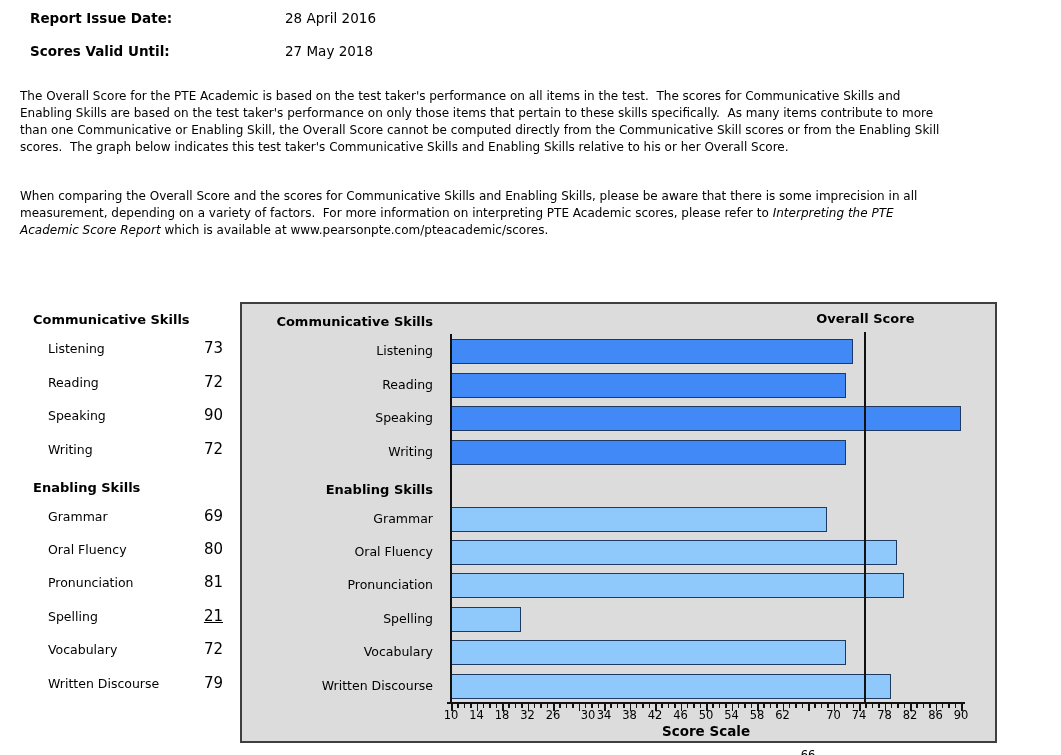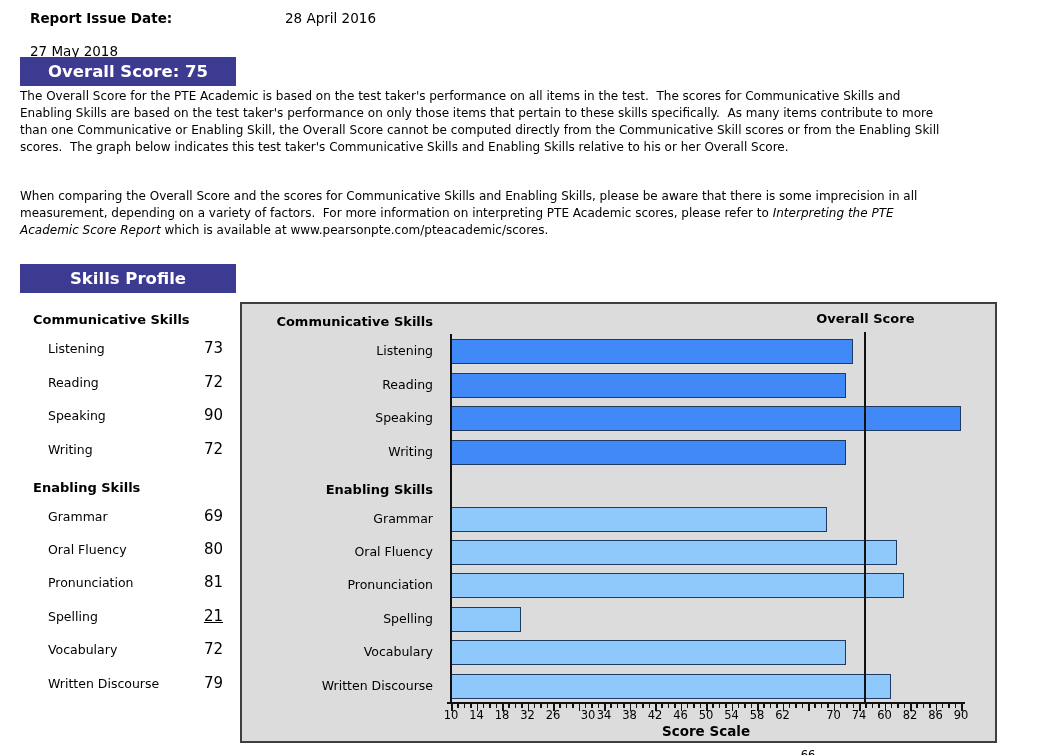--- a/index.html
+++ b/index.html
@@ -42,30 +42,29 @@
   #chart-panel .x-lab{position:absolute;font-weight:bold;font-size:13.5px;text-align:center;}
 </style>
 </head>
 <body>
 
 <div class="page">
 
   <div class="hdr">
     <div class="lab">Report Issue Date:</div>
     <div class="val">28 April 2016</div>
+    <div class="lab">Scores Valid Until:</div>
     <div class="val">27 May 2018</div>
   </div>
 
-  <div class="badge overall" style="background: rgb(61, 58, 146);">Overall Score: 75</div>
 
   <p class="para p1">The Overall Score for the PTE Academic is based on the test taker's performance on all items in the test.  The scores for Communicative Skills and Enabling Skills are based on the test taker's performance on only those items that pertain to these skills specifically.  As many items contribute to more than one Communicative or Enabling Skill, the Overall Score cannot be computed directly from the Communicative Skill scores or from the Enabling Skill scores.  The graph below indicates this test taker's Communicative Skills and Enabling Skills relative to his or her Overall Score.</p>
 
   <p class="para p2"><span>When comparing the Overall Score and the scores for Communicative Skills and Enabling Skills, please be aware that there is some imprecision in all measurement, depending on a variety of factors.  For more information on interpreting PTE Academic scores, please refer to </span><i>Interpreting the PTE Academic Score Report</i><span> which is available at www.pearsonpte.com/pteacademic/scores.</span></p>
 
-  <div class="badge skills" style="background: rgb(61, 58, 146);">Skills Profile</div>
 
   <div id="left-list">
       <div class="grp-hdr" style="top: 312px;">Communicative Skills</div>
       <div class="itm-lab" style="top: 341px;">Listening</div>
       <div class="itm-val" style="top: 339px;">73</div>
       <div class="itm-lab" style="top: 375px;">Reading</div>
       <div class="itm-val" style="top: 373px;">72</div>
       <div class="itm-lab" style="top: 408px;">Speaking</div>
       <div class="itm-val" style="top: 406px;">90</div>
       <div class="itm-lab" style="top: 442px;">Writing</div>
@@ -191,21 +190,21 @@
       <div class="tick-lab" style="left: 578.5px; top: 404px;">70</div>
       <div class="tick" style="left: 597.875px; top: 400px; height: 4px;"></div>
       <div class="tick" style="left: 604.25px; top: 400px; height: 4px;"></div>
       <div class="tick" style="left: 610.625px; top: 400px; height: 4px;"></div>
       <div class="tick" style="left: 617px; top: 400px; height: 7px;"></div>
       <div class="tick-lab" style="left: 604px; top: 404px;">74</div>
       <div class="tick" style="left: 623.375px; top: 400px; height: 4px;"></div>
       <div class="tick" style="left: 629.75px; top: 400px; height: 4px;"></div>
       <div class="tick" style="left: 636.125px; top: 400px; height: 4px;"></div>
       <div class="tick" style="left: 642.5px; top: 400px; height: 7px;"></div>
-      <div class="tick-lab" style="left: 629.5px; top: 404px;">60</div>
+      <div class="tick-lab" style="left: 629.5px; top: 404px;">78</div>
       <div class="tick" style="left: 648.875px; top: 400px; height: 4px;"></div>
       <div class="tick" style="left: 655.25px; top: 400px; height: 4px;"></div>
       <div class="tick" style="left: 661.625px; top: 400px; height: 4px;"></div>
       <div class="tick" style="left: 668px; top: 400px; height: 7px;"></div>
       <div class="tick-lab" style="left: 655px; top: 404px;">82</div>
       <div class="tick" style="left: 674.375px; top: 400px; height: 4px;"></div>
       <div class="tick" style="left: 680.75px; top: 400px; height: 4px;"></div>
       <div class="tick" style="left: 687.125px; top: 400px; height: 4px;"></div>
       <div class="tick" style="left: 693.5px; top: 400px; height: 7px;"></div>
       <div class="tick-lab" style="left: 680.5px; top: 404px;">86</div>

